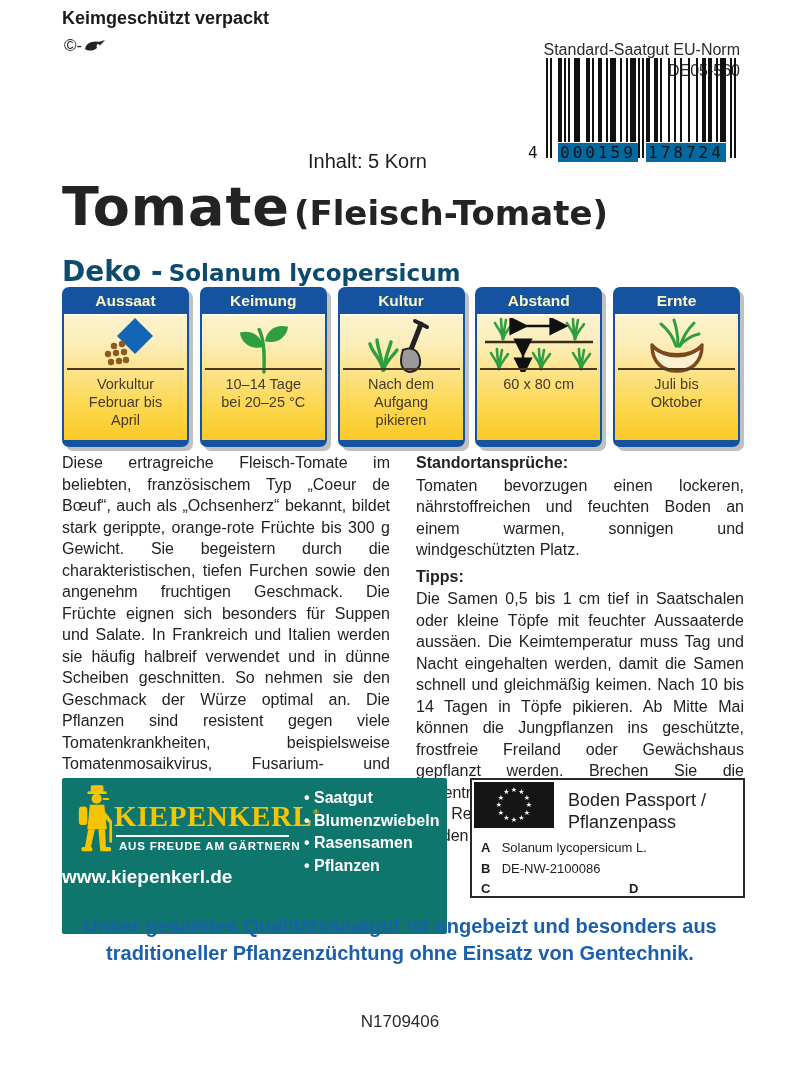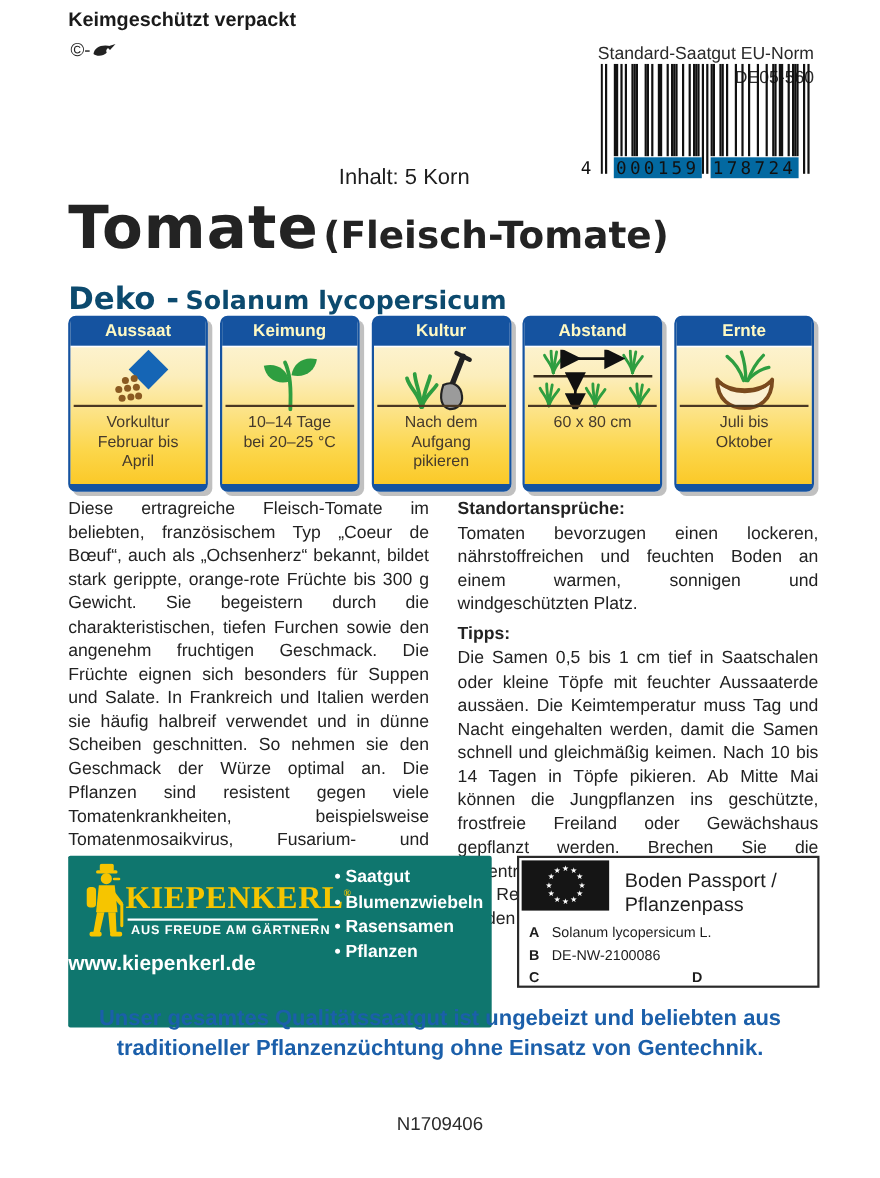--- a/index.html
+++ b/index.html
@@ -334,19 +334,19 @@
         <div>Pflanzenpass</div>
       </div>
       <div class="pp-row pp-a"><b>A</b> <span>Solanum lycopersicum L.</span></div>
       <div class="pp-row pp-b"><b>B</b> <span>DE-NW-2100086</span></div>
       <div class="pp-row pp-cd"><b>C</b><span class="pp-d">D</span></div>
     </div>
 
   </div>
 
   <div class="quality">
-    <div>Unser gesamtes Qualitätssaatgut ist ungebeizt und beliebten aus</div>
+    <div>Unser gesamtes Qualitätssaatgut ist ungebeizt und besonders aus</div>
     <div>traditioneller Pflanzenzüchtung ohne Einsatz von Gentechnik.</div>
   </div>
 
   <div class="pnum">N1709406</div>
 
 </div>
 
 </body></html>

